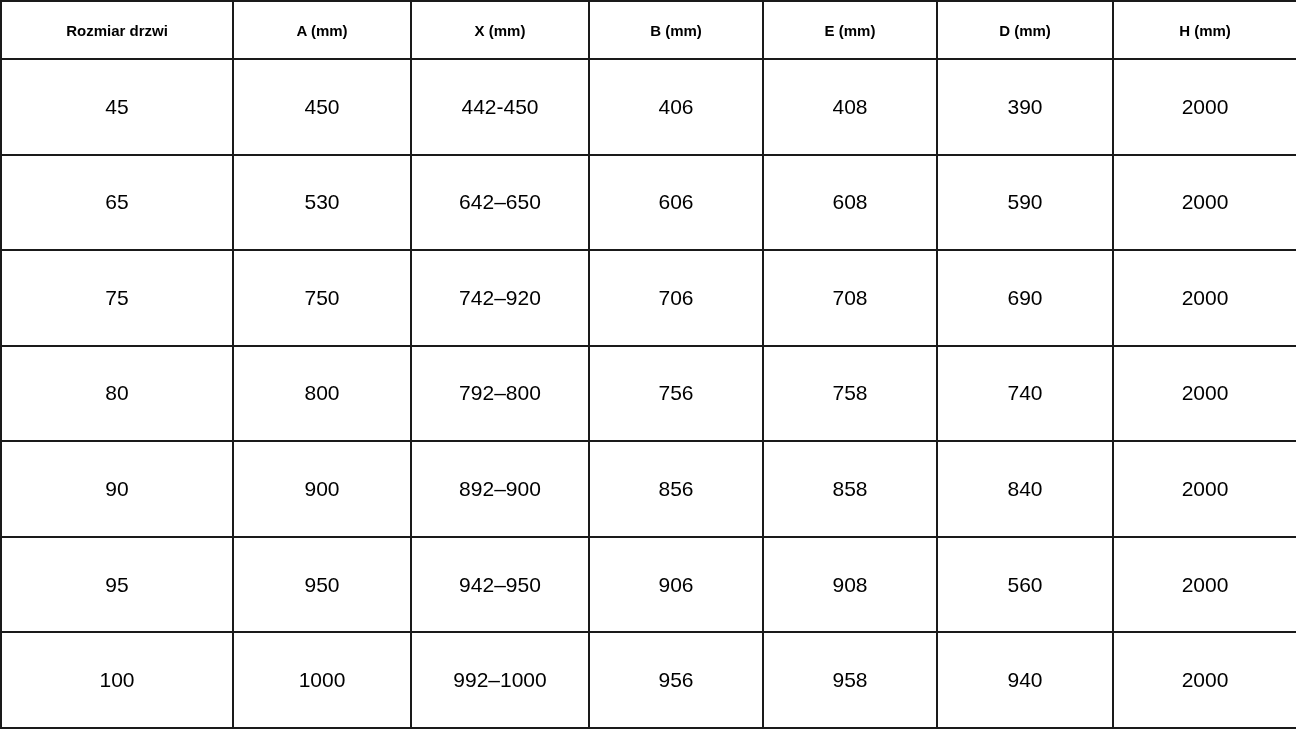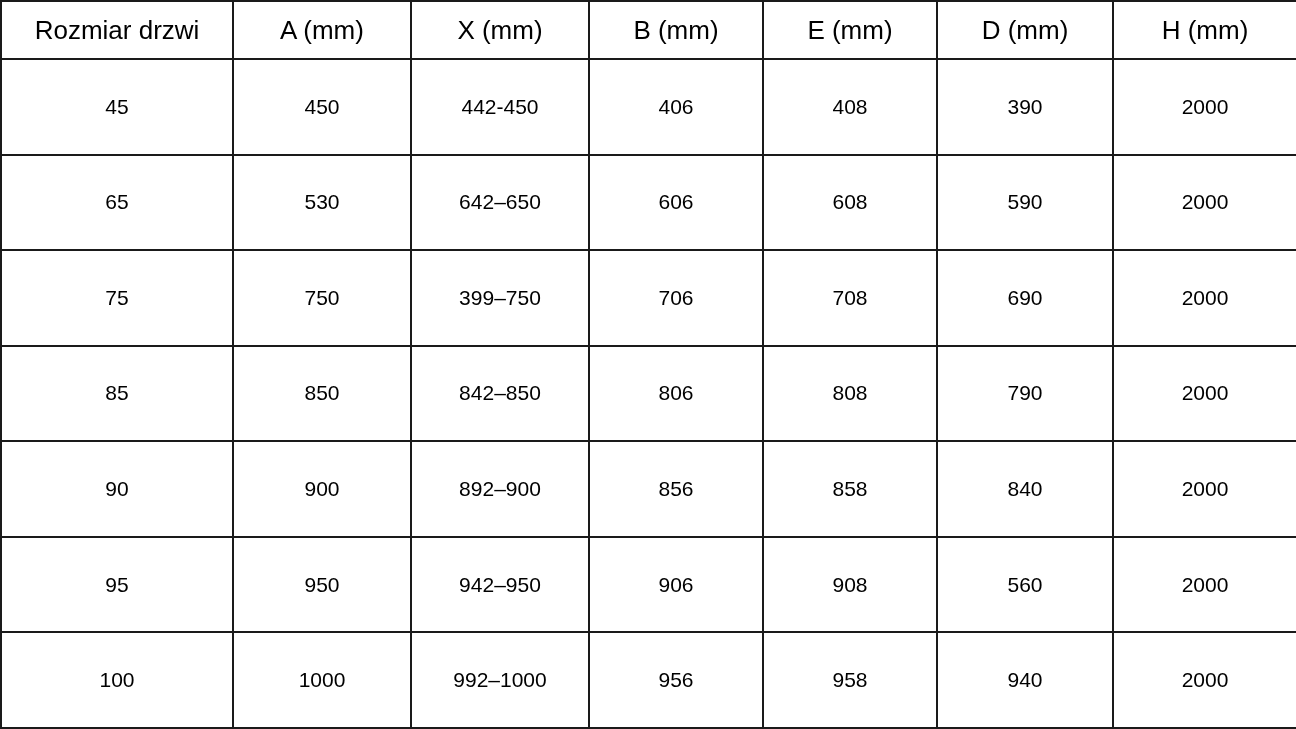--- a/index.html
+++ b/index.html
@@ -21,22 +21,22 @@
     height: 729px;
   }
   #spec-table td, #spec-table th {
     border: 2px solid #1a1a1a;
     text-align: center;
     vertical-align: middle;
     font-size: 21px;
     padding: 0;
   }
   #spec-table thead th {
-    font-weight: normal;
-    font-size: 26px;
+    font-weight: bold;
+    font-size: 15px;
     height: 56px;
     border-radius: 26px;
   }
   #spec-table tbody td {
     font-weight: normal;
     height: 56px;
   }
   
   #spec-table tr > *:first-child { border-left: 2px solid #1a1a1a; }
   #spec-table tr > *:last-child  { border-right: 2px solid #1a1a1a; }
@@ -88,33 +88,33 @@
       <td>530</td>
       <td>642–650</td>
       <td>606</td>
       <td>608</td>
       <td>590</td>
       <td>2000</td>
     </tr>
     <tr>
       <td>75</td>
       <td>750</td>
-      <td>399–750</td>
+      <td>742–920</td>
       <td>706</td>
       <td>708</td>
       <td>690</td>
       <td>2000</td>
     </tr>
     <tr>
-      <td>85</td>
-      <td>850</td>
-      <td>842–850</td>
-      <td>806</td>
-      <td>808</td>
-      <td>790</td>
+      <td>80</td>
+      <td>800</td>
+      <td>792–800</td>
+      <td>756</td>
+      <td>758</td>
+      <td>740</td>
       <td>2000</td>
     </tr>
     <tr>
       <td>90</td>
       <td>900</td>
       <td>892–900</td>
       <td>856</td>
       <td>858</td>
       <td>840</td>
       <td>2000</td>

